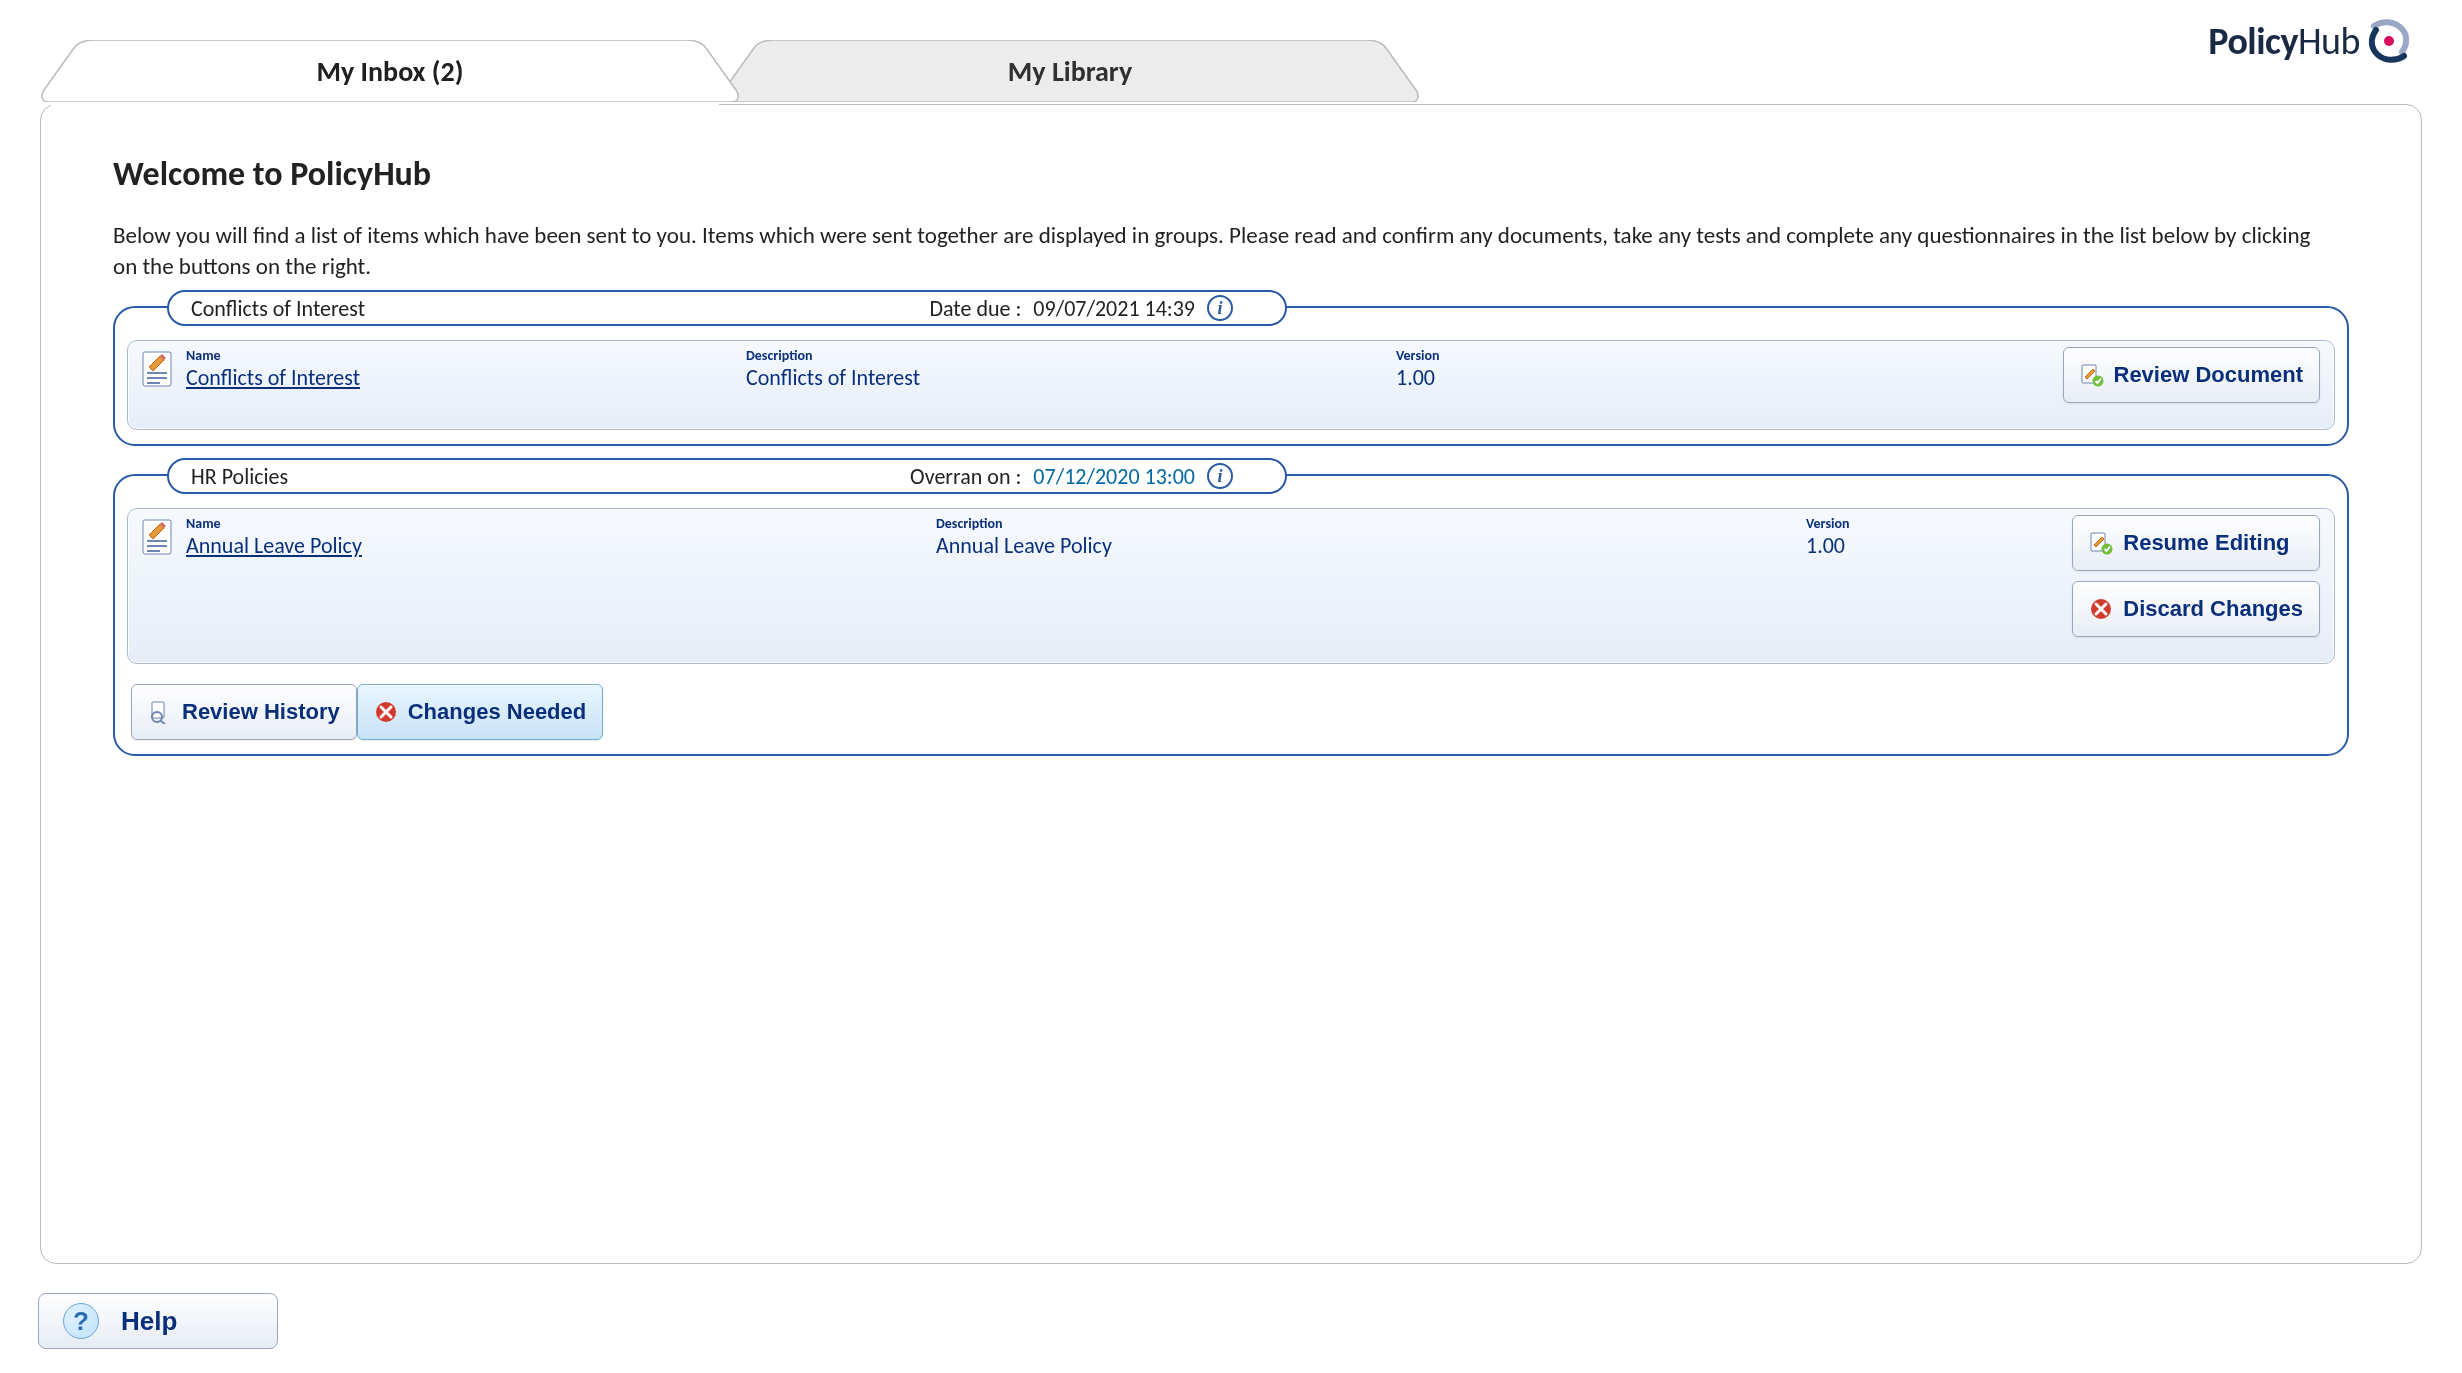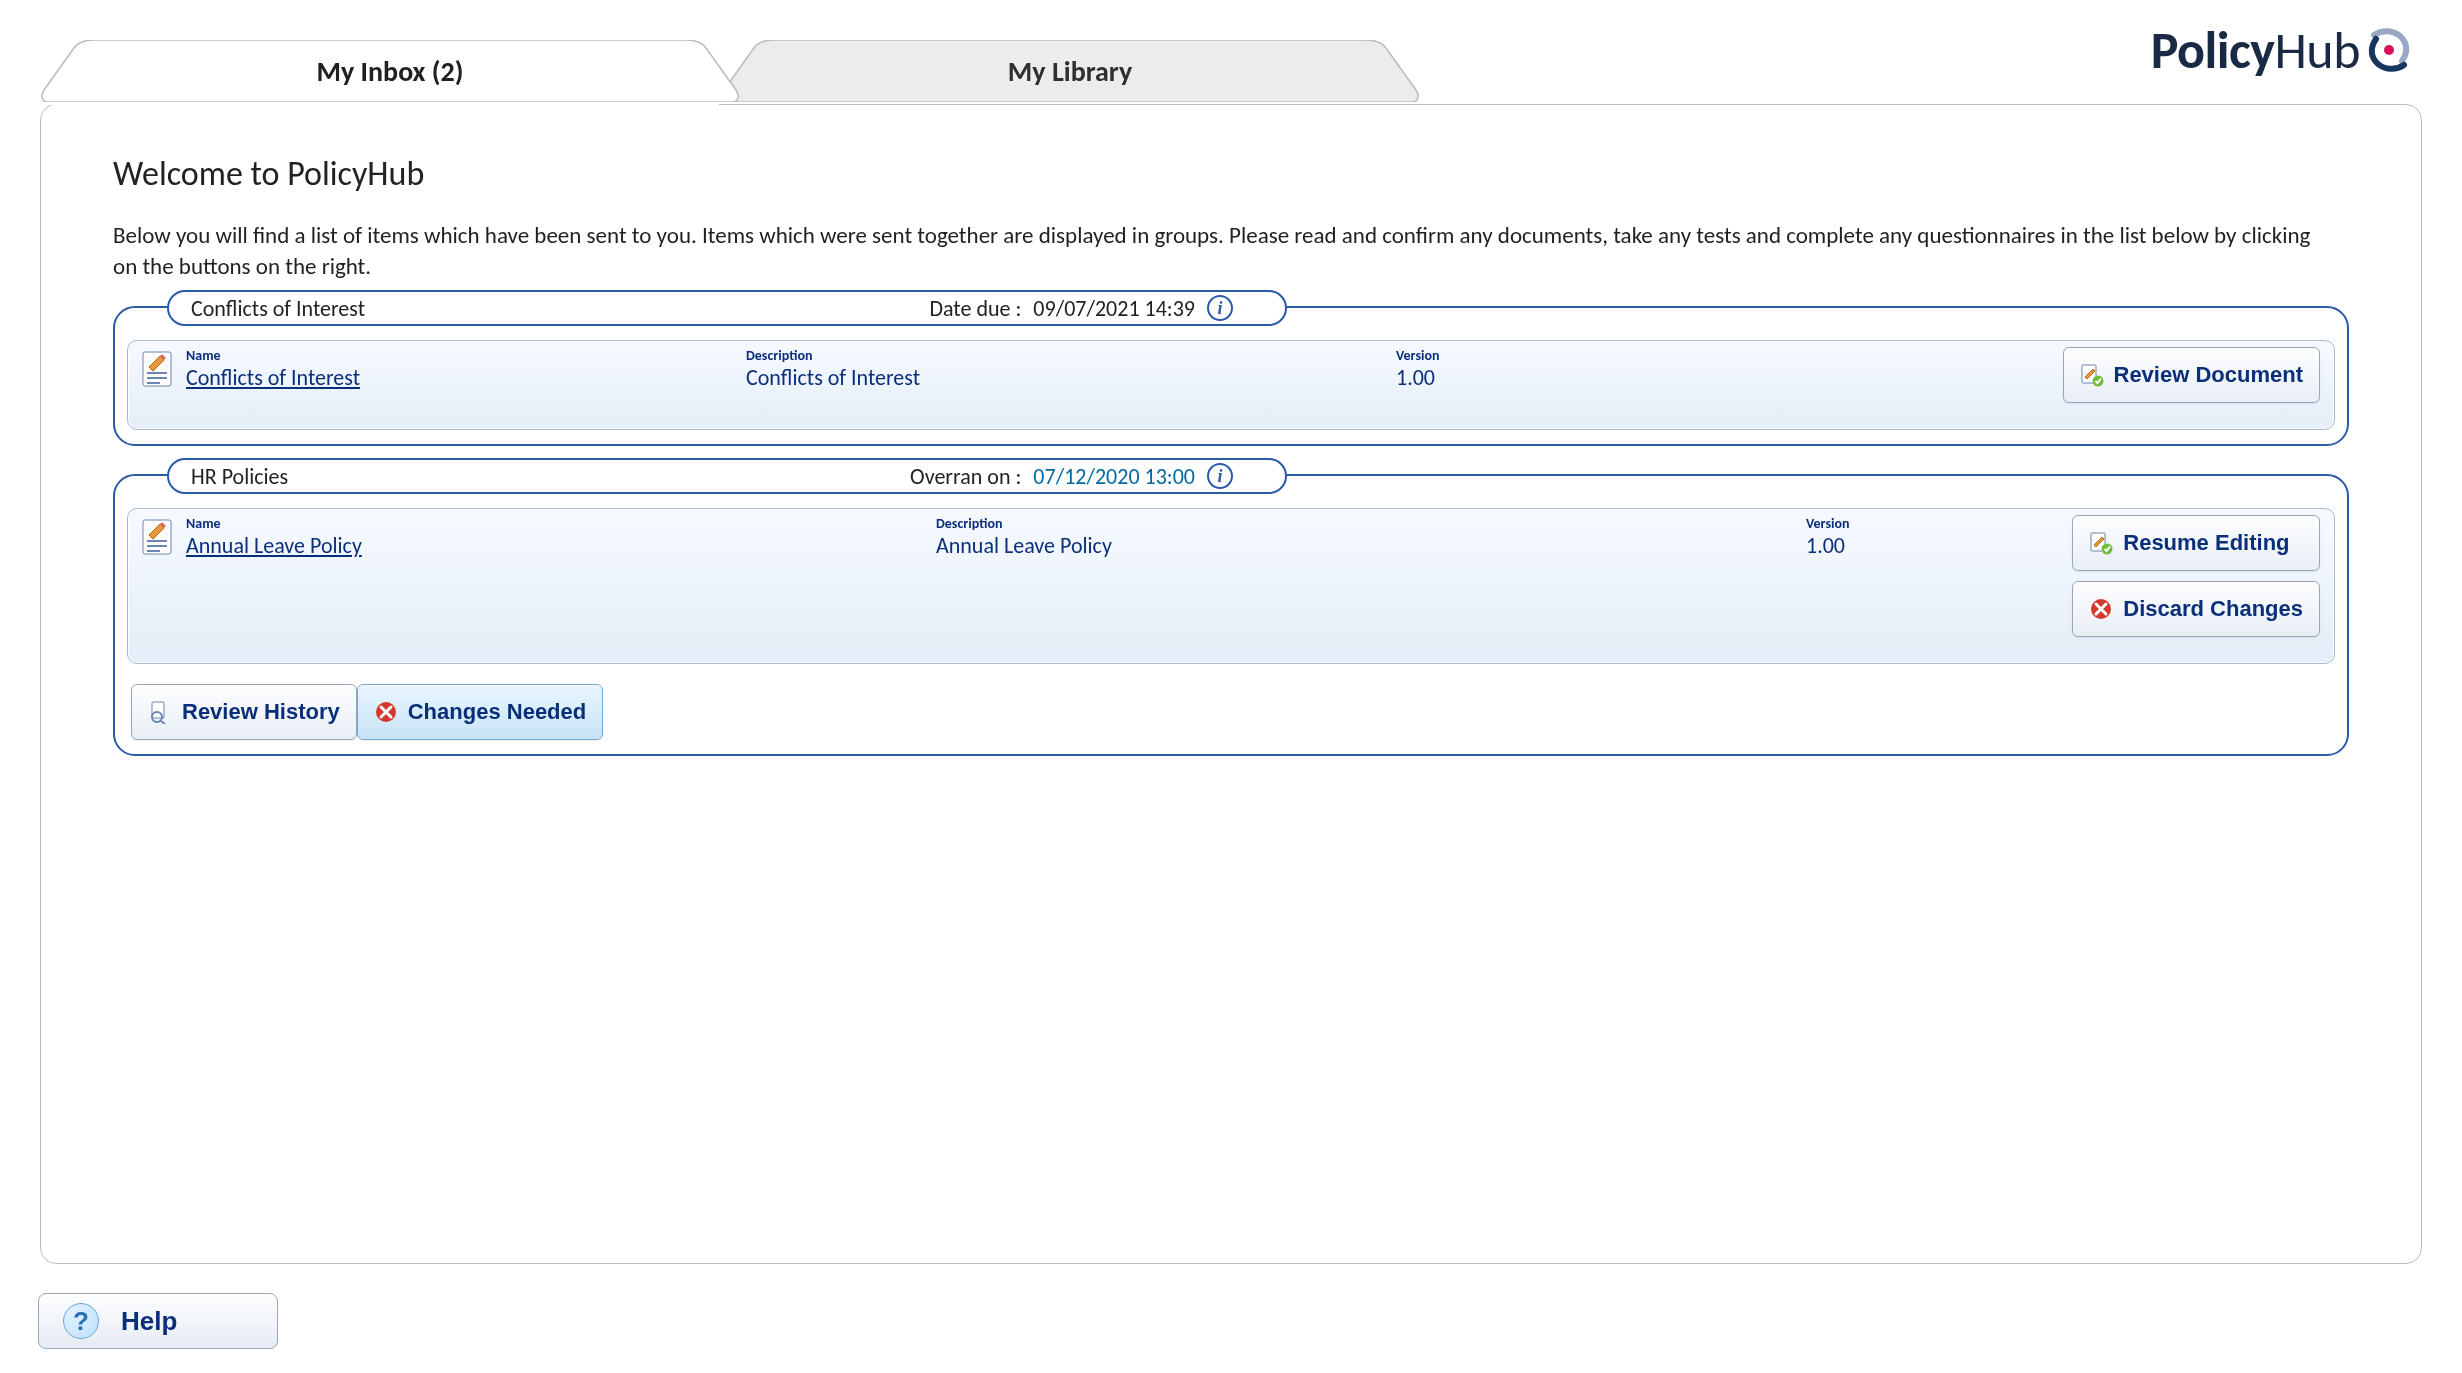--- a/index.html
+++ b/index.html
@@ -17,21 +17,21 @@
     padding: 30px 40px 20px 40px;
   }
   .logo {
     position: absolute;
     top: 18px;
     right: 50px;
     display: flex;
     align-items: center;
     gap: 6px;
   }
-  .logo-text { font-size: 52px; font-weight: 700; color: #1a2a44; letter-spacing: -0.5px;}
+  .logo-text { font-size: 38px; font-weight: 700; color: #1a2a44; letter-spacing: -0.5px;}
   .logo-hub  { font-weight: 400; }
   .logo-swirl {
     width: 46px; height: 46px; position: relative;
   }
   .tabs {
     position: relative;
     height: 64px;
     margin-top: 10px;
   }
   .tab {
@@ -59,21 +59,21 @@
     padding: 48px 72px 40px 72px;
     height: 1160px;
   }
   .main-panel::before{
     content:"";
     position:absolute;
     top:-1px; left:10px;
     width:668px; height:3px;
     background:#ffffff;
   }
-  h1.welcome { font-size: 34px; font-weight: 400; color:#222; margin-bottom: 26px;}
+  h1.welcome { font-size: 34px; font-weight: 700; color:#222; margin-bottom: 26px;}
   p.intro { font-size: 23px; color:#222; line-height: 1.35; margin-bottom: 24px; max-width: 2220px;}
   .group {
     position: relative;
     margin-top: 20px;
     margin-bottom: 28px;
   }
   .group-frame {
     border: 2px solid #2b5aa8;
     border-radius: 22px;
     padding: 10px 12px 14px 12px;

